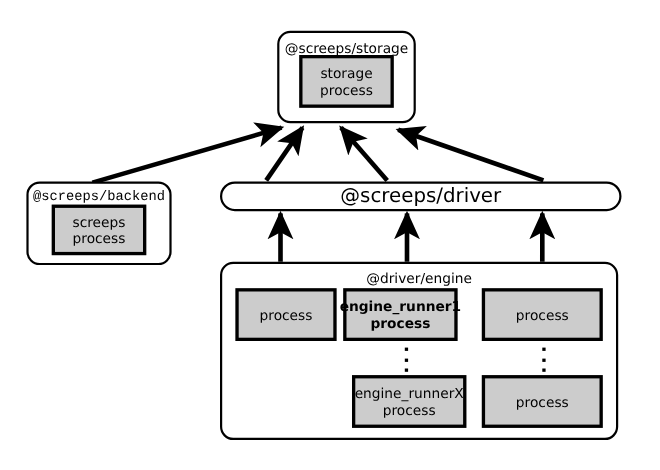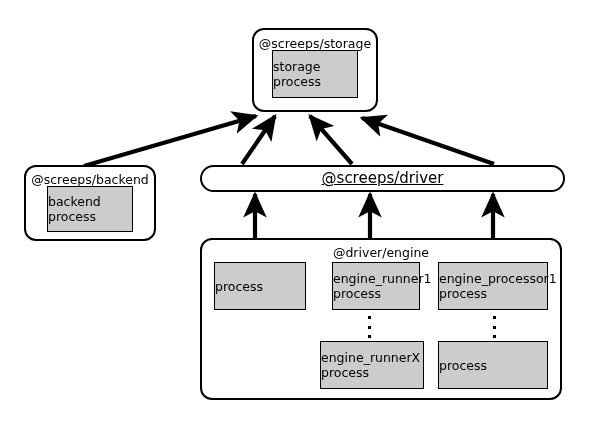--- a/index.html
+++ b/index.html
@@ -28,59 +28,59 @@
     text-align:center;
     font-size:12.5px;
     line-height:15px;
     color:#000;
     white-space:nowrap;
   }
 
   .proc{
     position:absolute;
     background:#cccccc;
-    border:1px solid #000000;
+    border:3px solid #000000;
     box-sizing:border-box;
     display:flex;
     flex-direction:column;
-    align-items:flex-start;
+    align-items:center;
     justify-content:center;
     font-size:12.5px;
     line-height:15px;
     text-align:center;
     color:#000;
     z-index:3;
     white-space:nowrap;
   }
   .proc span{display:block;}
 
   
   #mod-storage{left:252px;top:28px;width:126px;height:84px;}
   #mod-storage .mod-title{top:6px;}
   #proc-storage{left:272px;top:50px;width:86px;height:48px;}
 
   
   #mod-backend{left:24px;top:165px;width:132px;height:76px;}
-  #mod-backend .mod-title{top:5px;}
+  #mod-backend .mod-title{top:5px;font-family:Liberation Mono, monospace;}
   #proc-backend{left:47px;top:186px;width:86px;height:46px;}
 
   
   #mod-driver{
     left:200px;top:165px;width:365px;height:27px;
     border-radius:14px;
     display:flex;align-items:center;justify-content:center;
   }
-  #mod-driver .mod-title{position:static;font-size:15px;text-decoration:underline;}
+  #mod-driver .mod-title{position:static;font-size:18px;}
 
   
   #mod-engine{left:200px;top:238px;width:362px;height:162px;}
   #mod-engine .mod-title{top:5px;}
 
   #proc-engine-main{left:214px;top:262px;width:92px;height:48px;}
-  #proc-engine-runner1{left:332px;top:262px;width:88px;height:48px;}
+  #proc-engine-runner1{left:312px;top:262px;width:104px;height:48px;font-weight:bold;}
   #proc-engine-processor1{left:438px;top:262px;width:110px;height:48px;}
   #proc-engine-runnerx{left:320px;top:341px;width:104px;height:48px;}
   #proc-engine-processorx{left:438px;top:341px;width:110px;height:48px;}
 
   .vdots{
     position:absolute;
     z-index:3;
     display:flex;flex-direction:column;justify-content:space-between;
     align-items:center;
     height:22px;
@@ -117,21 +117,21 @@
   </div>
   <div class="proc" id="proc-storage">
     <span>storage</span>
     <span>process</span>
   </div>
 
   <div class="module rounded" id="mod-backend">
     <div class="mod-title">@screeps/backend</div>
   </div>
   <div class="proc" id="proc-backend">
-    <span>backend</span>
+    <span>screeps</span>
     <span>process</span>
   </div>
 
   <div class="module" id="mod-driver">
     <div class="mod-title">@screeps/driver</div>
   </div>
 
   <div class="module rounded" id="mod-engine">
     <div class="mod-title">@driver/engine</div>
   </div>
@@ -139,21 +139,20 @@
   <div class="proc" id="proc-engine-main">
     <span>process</span>
   </div>
 
   <div class="proc" id="proc-engine-runner1">
     <span>engine_runner1</span>
     <span>process</span>
   </div>
 
   <div class="proc" id="proc-engine-processor1">
-    <span>engine_processor1</span>
     <span>process</span>
   </div>
 
   <div class="vdots" id="dots-runner">
     <i></i>
       <i></i>
       <i></i>
   </div>
   <div class="vdots" id="dots-processor">
     <i></i>

